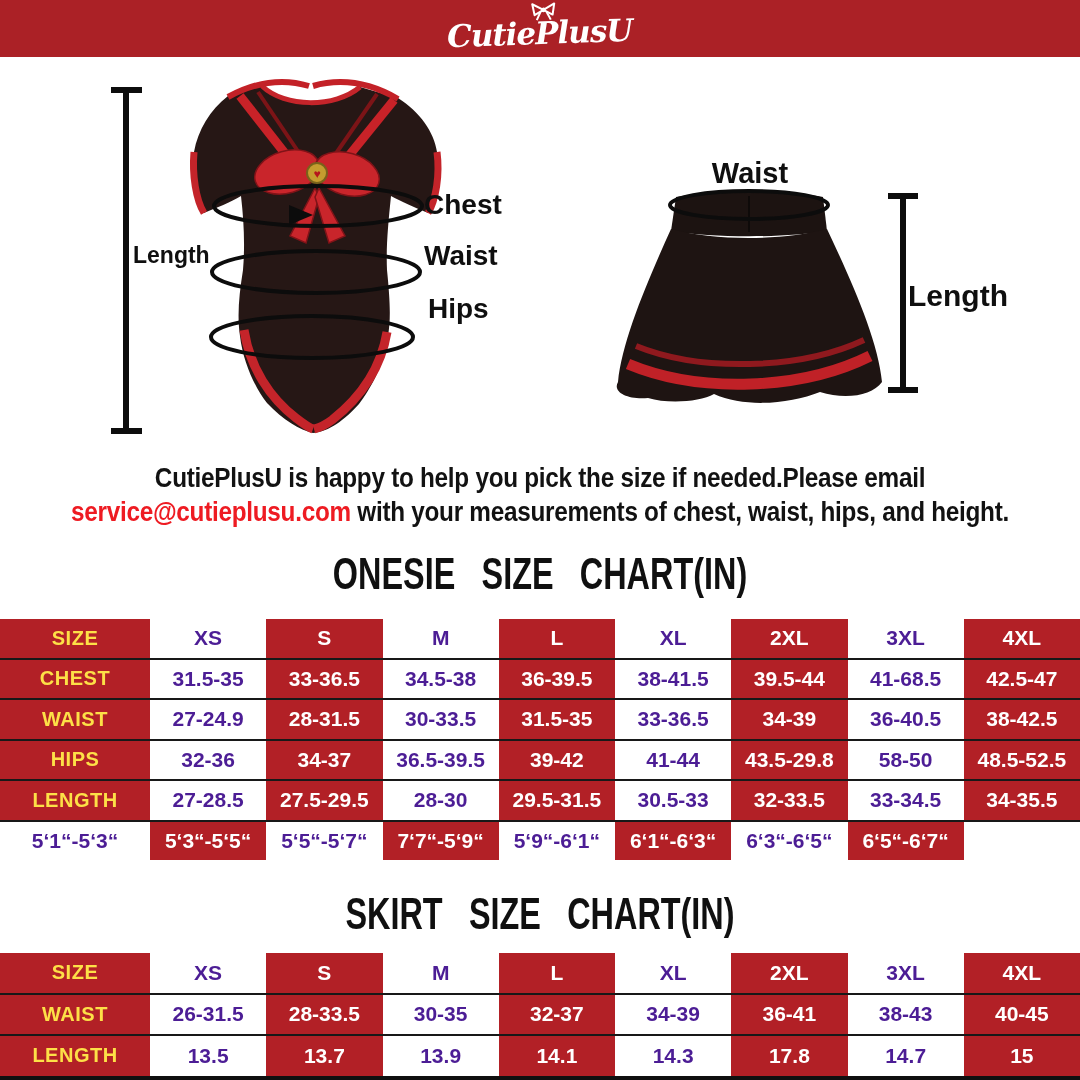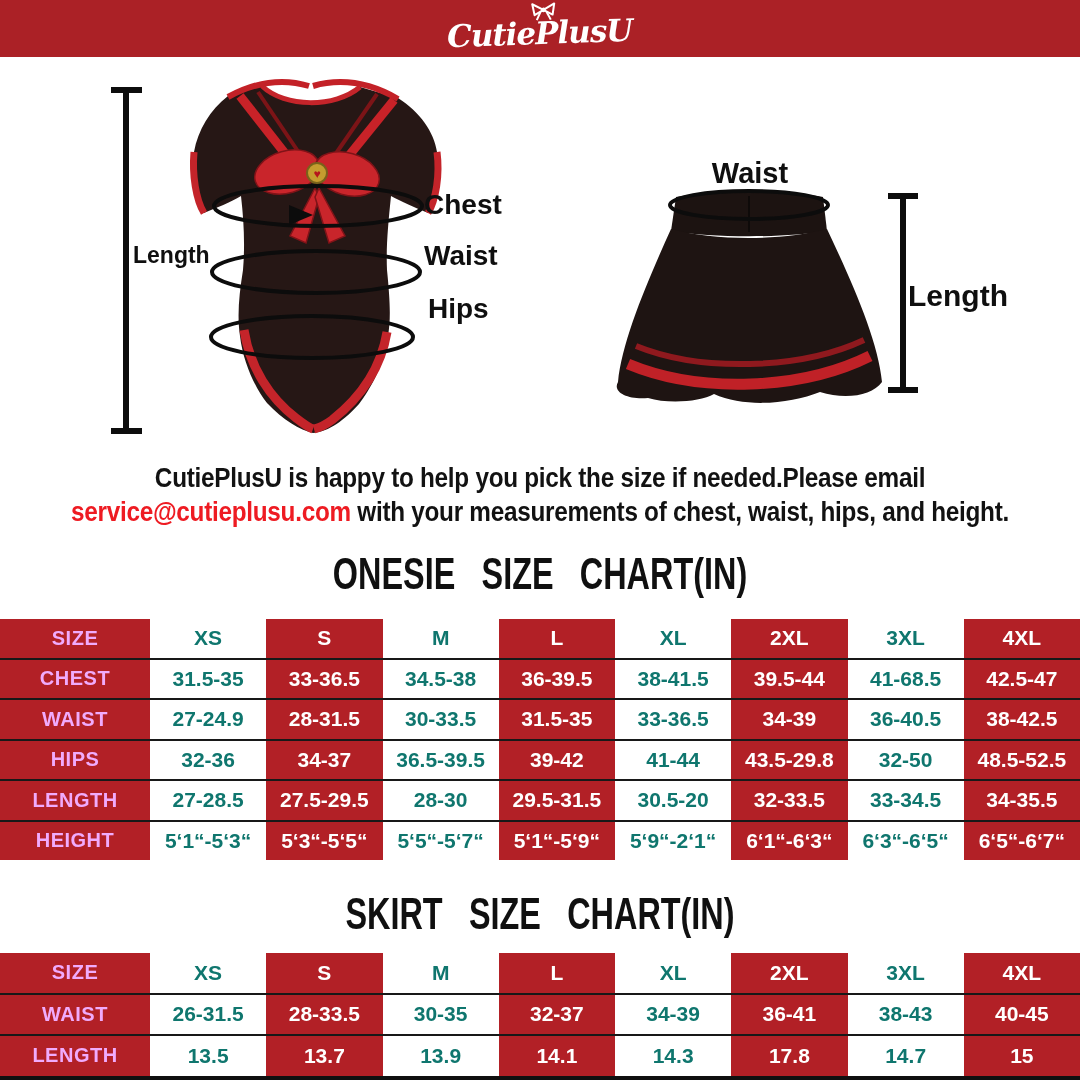--- a/index.html
+++ b/index.html
@@ -29,23 +29,23 @@
   #skirt-title{top:888px;}
 
   
   .sizetable{position:absolute;left:0;width:1080px;}
   .trow{display:grid;grid-template-columns:150px repeat(8,1fr);width:1080px;}
   .trow + .trow{border-top:2px solid #181818;}
   #onesie-table .trow{height:38.5px;}
   #skirt-table .trow{height:39.6px;}
   #skirt-table{border-bottom:4px solid #101010;}
   .tcell{display:flex;align-items:center;justify-content:center;font-weight:700;font-size:21px;}
-  .c-label{background:var(--table-red,#B22026);color:#f0abfc;font-size:20px;letter-spacing:0.5px;}
+  .c-label{background:var(--table-red,#B22026);color:#fde047;font-size:20px;letter-spacing:0.5px;}
   .c-red{background:var(--table-red,#B22026);color:#ffffff;}
-  .c-white{background:#ffffff;color:#0f766e;}
+  .c-white{background:#ffffff;color:#4c1d95;}
 </style>
 </head>
 <body>
 
 <div id="page">
 
   <div class="banner">
     <div class="logo">
       <svg class="logo-bow" width="34" height="22" viewBox="0 0 34 22">
         <g fill="none" stroke="#ffffff" stroke-width="2" stroke-linejoin="round">
@@ -199,41 +199,40 @@
         <div class="tcell c-red">38-42.5</div>
       </div>
       <div class="trow">
         <div class="tcell c-label">HIPS</div>
         <div class="tcell c-white">32-36</div>
         <div class="tcell c-red">34-37</div>
         <div class="tcell c-white">36.5-39.5</div>
         <div class="tcell c-red">39-42</div>
         <div class="tcell c-white">41-44</div>
         <div class="tcell c-red">43.5-29.8</div>
-        <div class="tcell c-white">32-50</div>
+        <div class="tcell c-white">58-50</div>
         <div class="tcell c-red">48.5-52.5</div>
       </div>
       <div class="trow">
         <div class="tcell c-label">LENGTH</div>
         <div class="tcell c-white">27-28.5</div>
         <div class="tcell c-red">27.5-29.5</div>
         <div class="tcell c-white">28-30</div>
         <div class="tcell c-red">29.5-31.5</div>
-        <div class="tcell c-white">30.5-20</div>
+        <div class="tcell c-white">30.5-33</div>
         <div class="tcell c-red">32-33.5</div>
         <div class="tcell c-white">33-34.5</div>
         <div class="tcell c-red">34-35.5</div>
       </div>
       <div class="trow">
-        <div class="tcell c-label">HEIGHT</div>
         <div class="tcell c-white">5‘1“-5‘3“</div>
         <div class="tcell c-red">5‘3“-5‘5“</div>
         <div class="tcell c-white">5‘5“-5‘7“</div>
-        <div class="tcell c-red">5‘1“-5‘9“</div>
-        <div class="tcell c-white">5‘9“-2‘1“</div>
+        <div class="tcell c-red">7‘7“-5‘9“</div>
+        <div class="tcell c-white">5‘9“-6‘1“</div>
         <div class="tcell c-red">6‘1“-6‘3“</div>
         <div class="tcell c-white">6‘3“-6‘5“</div>
         <div class="tcell c-red">6‘5“-6‘7“</div>
       </div>
     </div>
 
   <div class="chart-title" id="skirt-title">SKIRT SIZE CHART(IN)</div>
   <div class="sizetable" id="skirt-table" style="top:953px;">
       <div class="trow">
         <div class="tcell c-label">SIZE</div>

